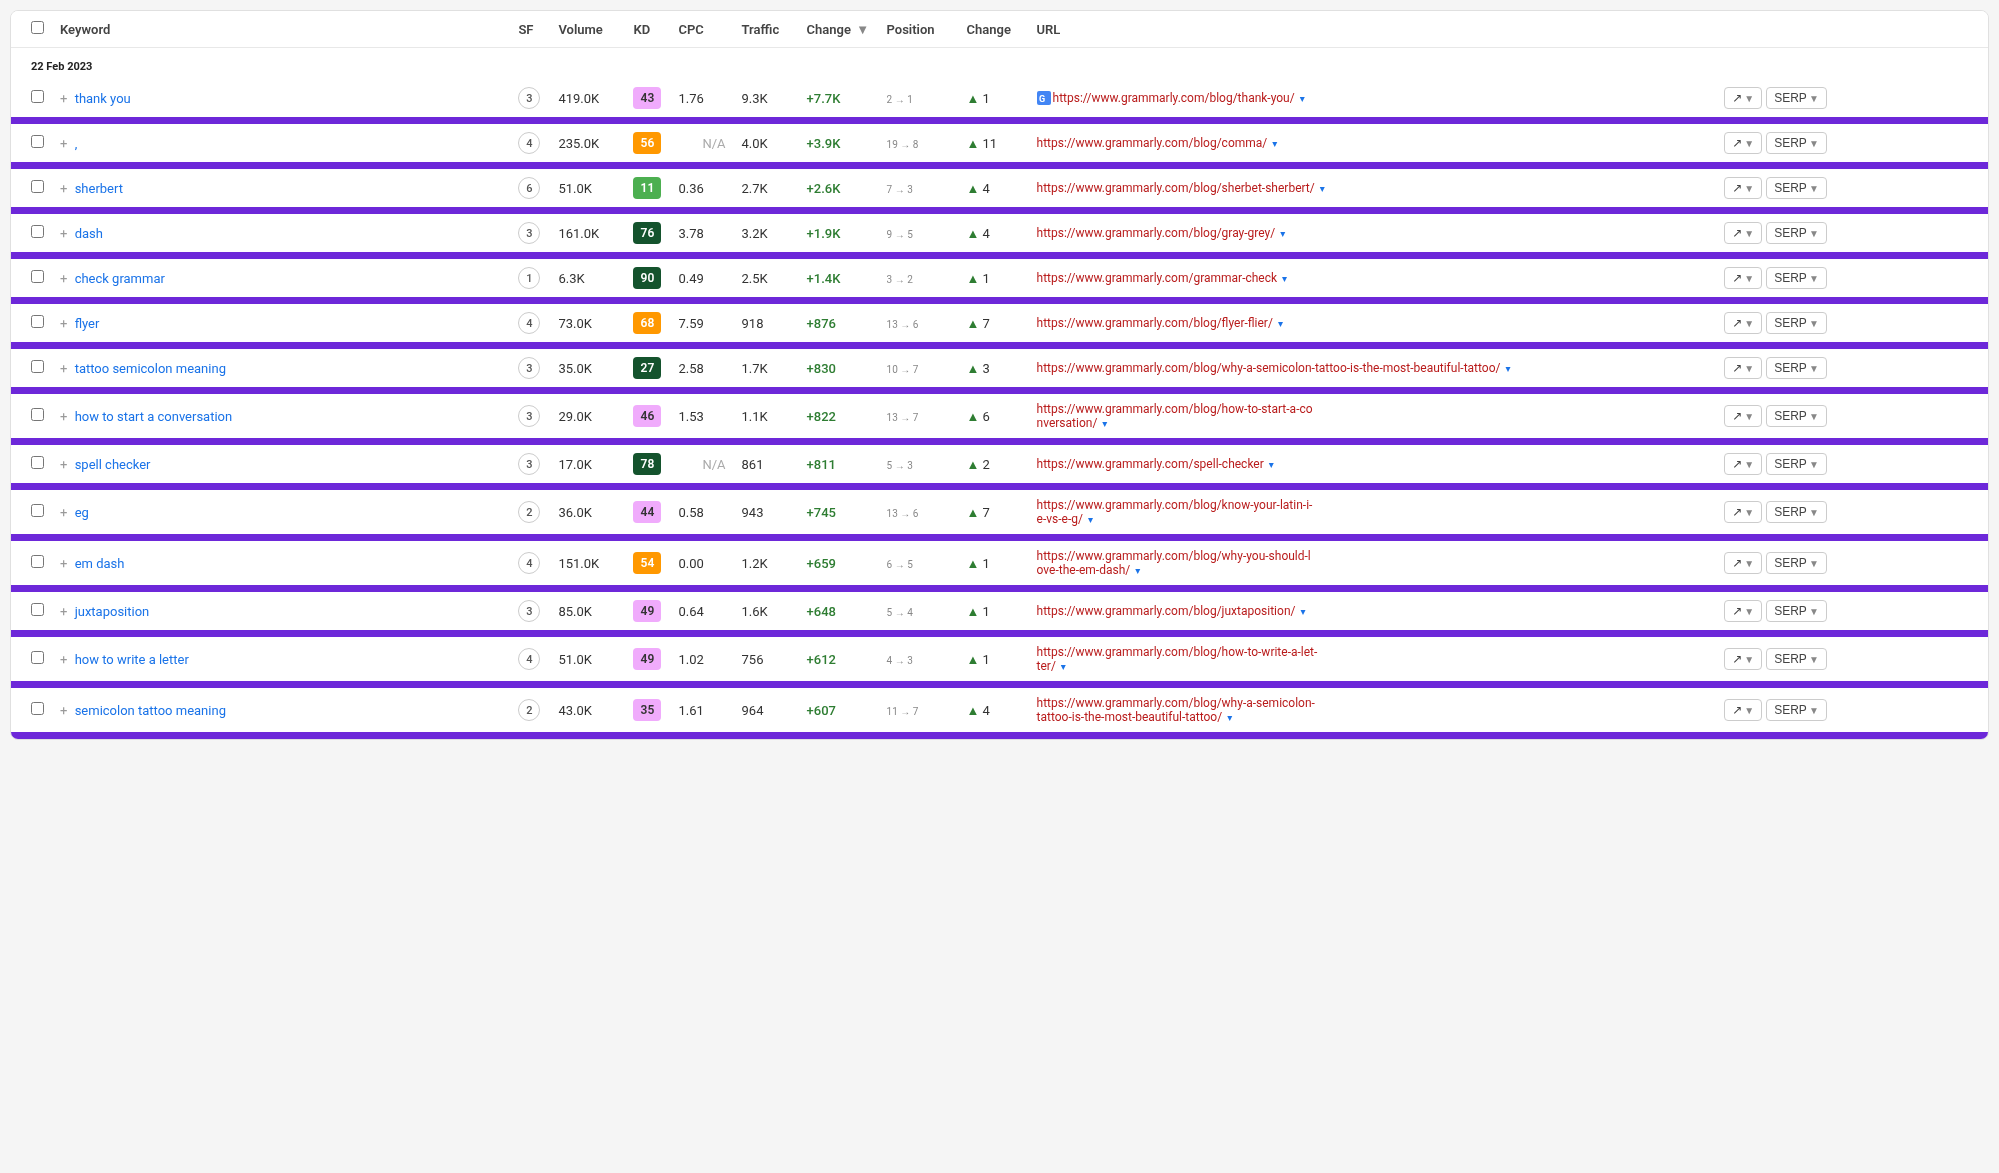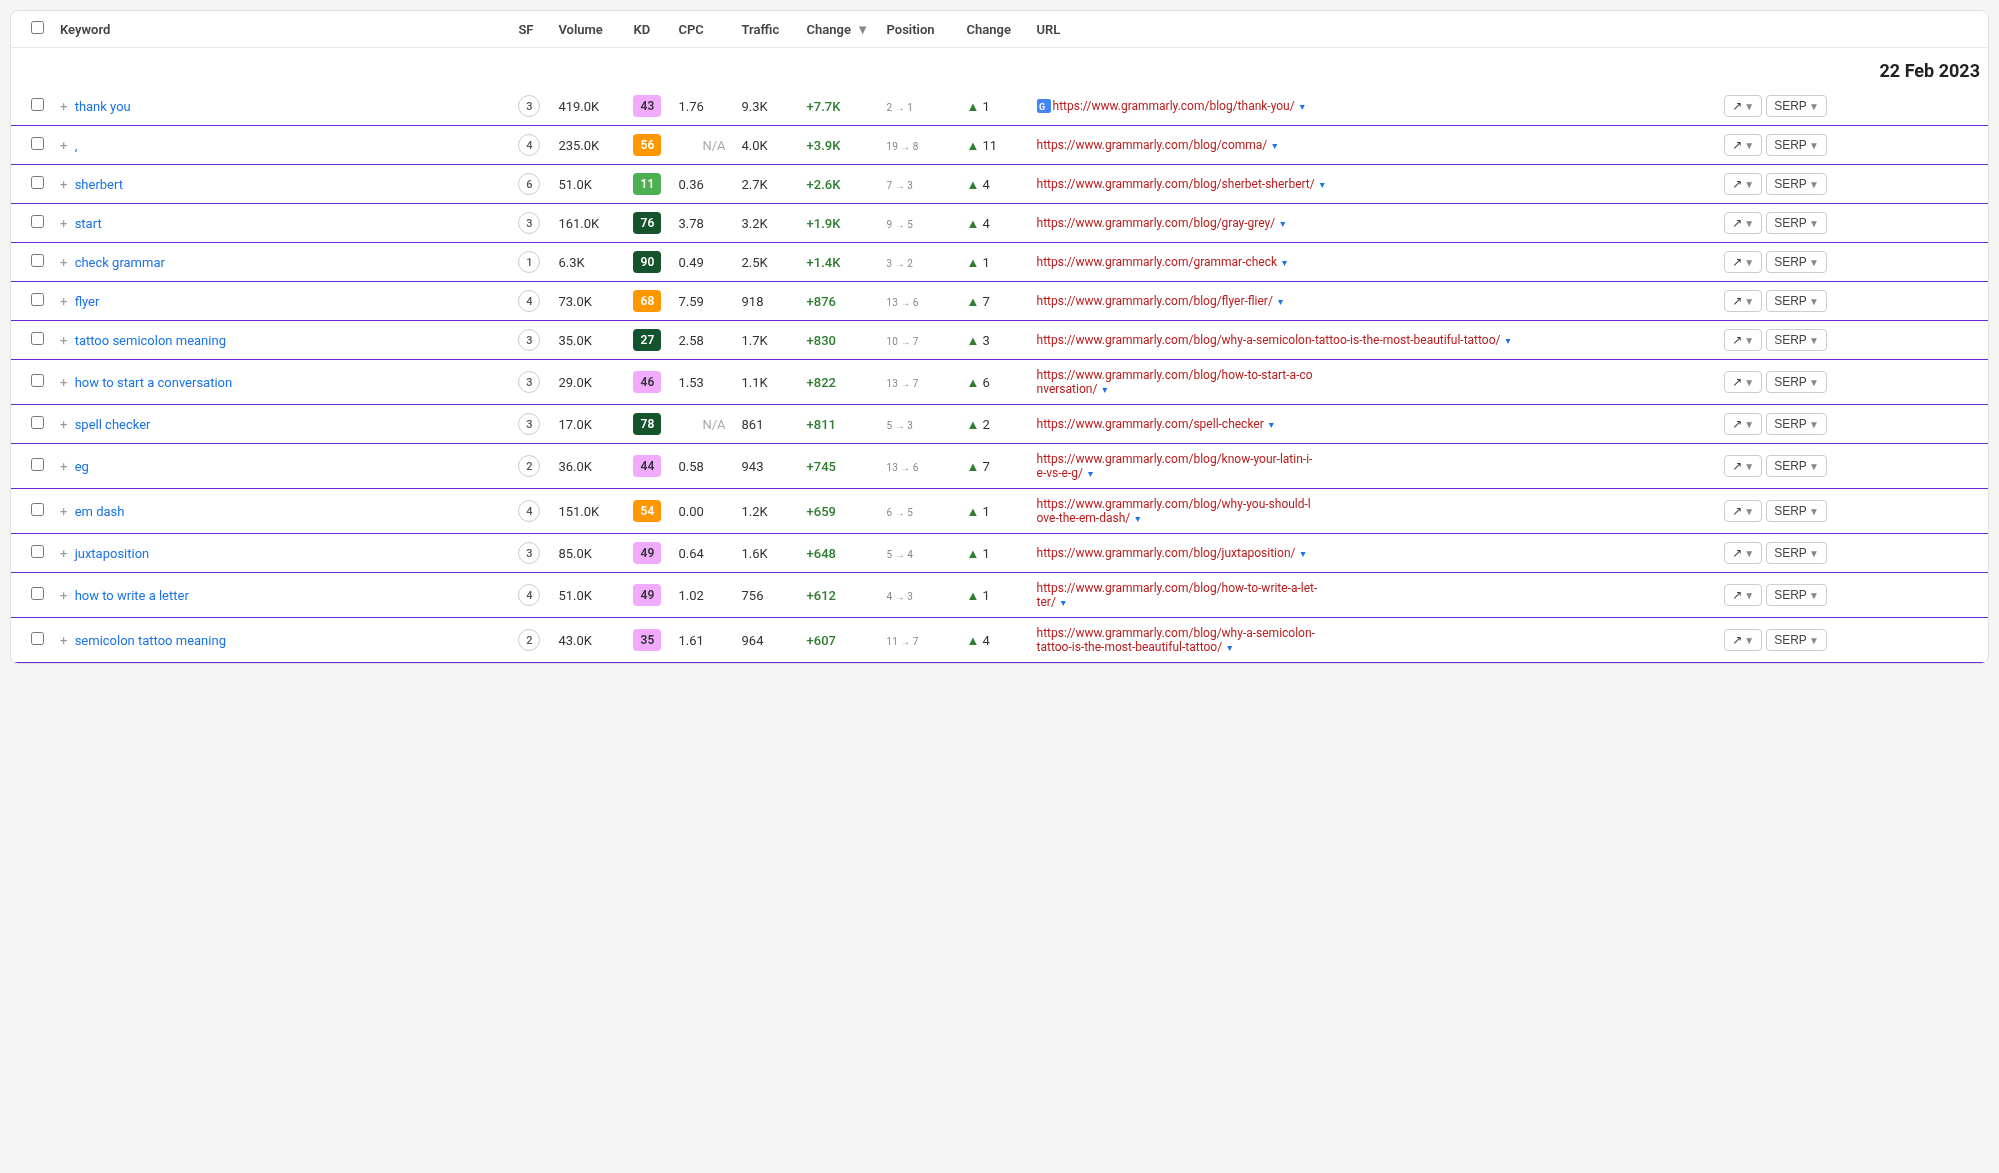--- a/index.html
+++ b/index.html
@@ -64,28 +64,27 @@
     thead th.cpc-col { width: 50px; }
     thead th.traffic-col { width: 65px; }
     thead th.change-col { width: 80px; }
     thead th.position-col { width: 80px; }
     thead th.chg2-col { width: 70px; }
     thead th.url-col { min-width: 300px; }
     .sort-arrow { color: #888; margin-left: 2px; }
     .date-row td {
       padding: 12px 8px 6px 20px;
       font-weight: 700;
-      font-size: 18px;
+      font-size: 11px;
       color: #222;
       background: #fff;
       border-bottom: none;
-      text-align: right;
     }
     tbody tr.data-row {
-      border-bottom: 1px solid #6d28d9;
+      border-bottom: 7px solid #6d28d9;
     }
     tbody td {
       padding: 8px 8px;
       vertical-align: middle;
       color: #333;
     }
     tbody td.check-col { padding-left: 20px; width: 30px; }
     .kw-link {
       color: #1a73e8;
       text-decoration: none;
@@ -360,21 +359,21 @@
         </button>
       </div>
     </td>
   </tr>
         <tr class="data-row">
     <td class="check-col">
       <input type="checkbox" style="">
     </td>
     <td>
       <span class="plus-icon">+</span>
-      <a class="kw-link">start</a>
+      <a class="kw-link">dash</a>
     </td>
     <td>
       <span class="sf-badge">3</span>
     </td>
     <td>161.0K</td>
     <td>
       <span class="kd-badge kd-red">76</span>
     </td>
     <td><span>3.78</span></td>
     <td>3.2K</td>

